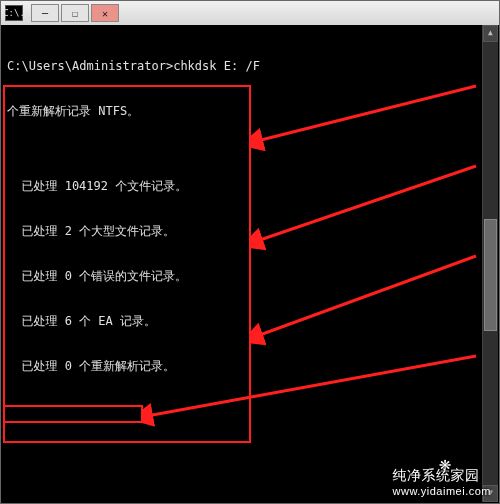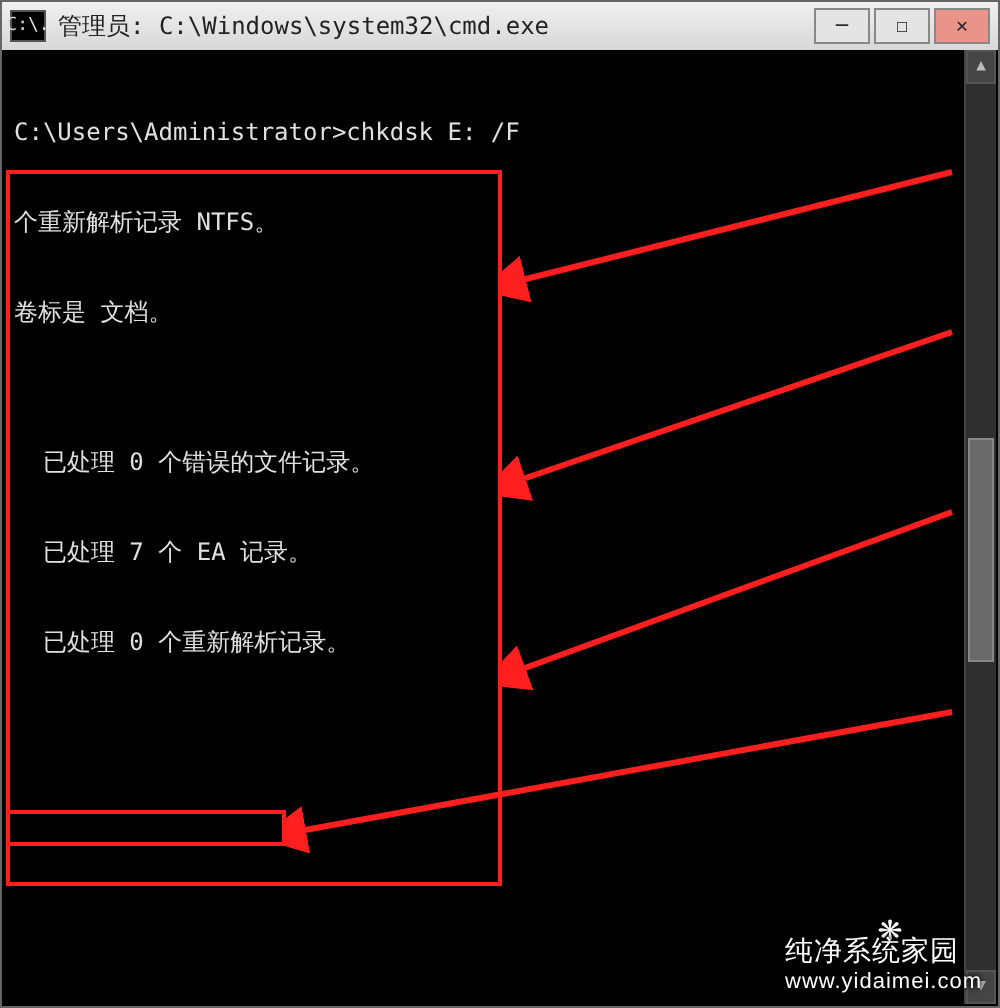--- a/index.html
+++ b/index.html
@@ -138,33 +138,33 @@
     text-shadow: 0 0 3px #000;
   }
 </style>
 </head>
 <body>
 
 <div class="window">
 
   <div class="title-bar">
     <div class="icon">C:\.</div>
-    <div class="title-text">管理员: C:\Windows\system32\cmd.exe</div>
     <div class="win-btn">─</div>
     <div class="win-btn">☐</div>
     <div class="win-btn close">✕</div>
   </div>
 
   <div class="console">
     <div class="line">C:\Users\Administrator&gt;chkdsk E: /F</div>
     <div class="line">个重新解析记录 NTFS。</div>
-    <div class="line">卷标是 文档。</div>
-    <div class="line"></div>
+    <div class="line"></div>
+    <div class="line">  已处理 104192 个文件记录。</div>
+    <div class="line">  已处理 2 个大型文件记录。</div>
     <div class="line">  已处理 0 个错误的文件记录。</div>
-    <div class="line">  已处理 7 个 EA 记录。</div>
+    <div class="line">  已处理 6 个 EA 记录。</div>
     <div class="line">  已处理 0 个重新解析记录。</div>
     
     
     
     
     
     
     
     
     

